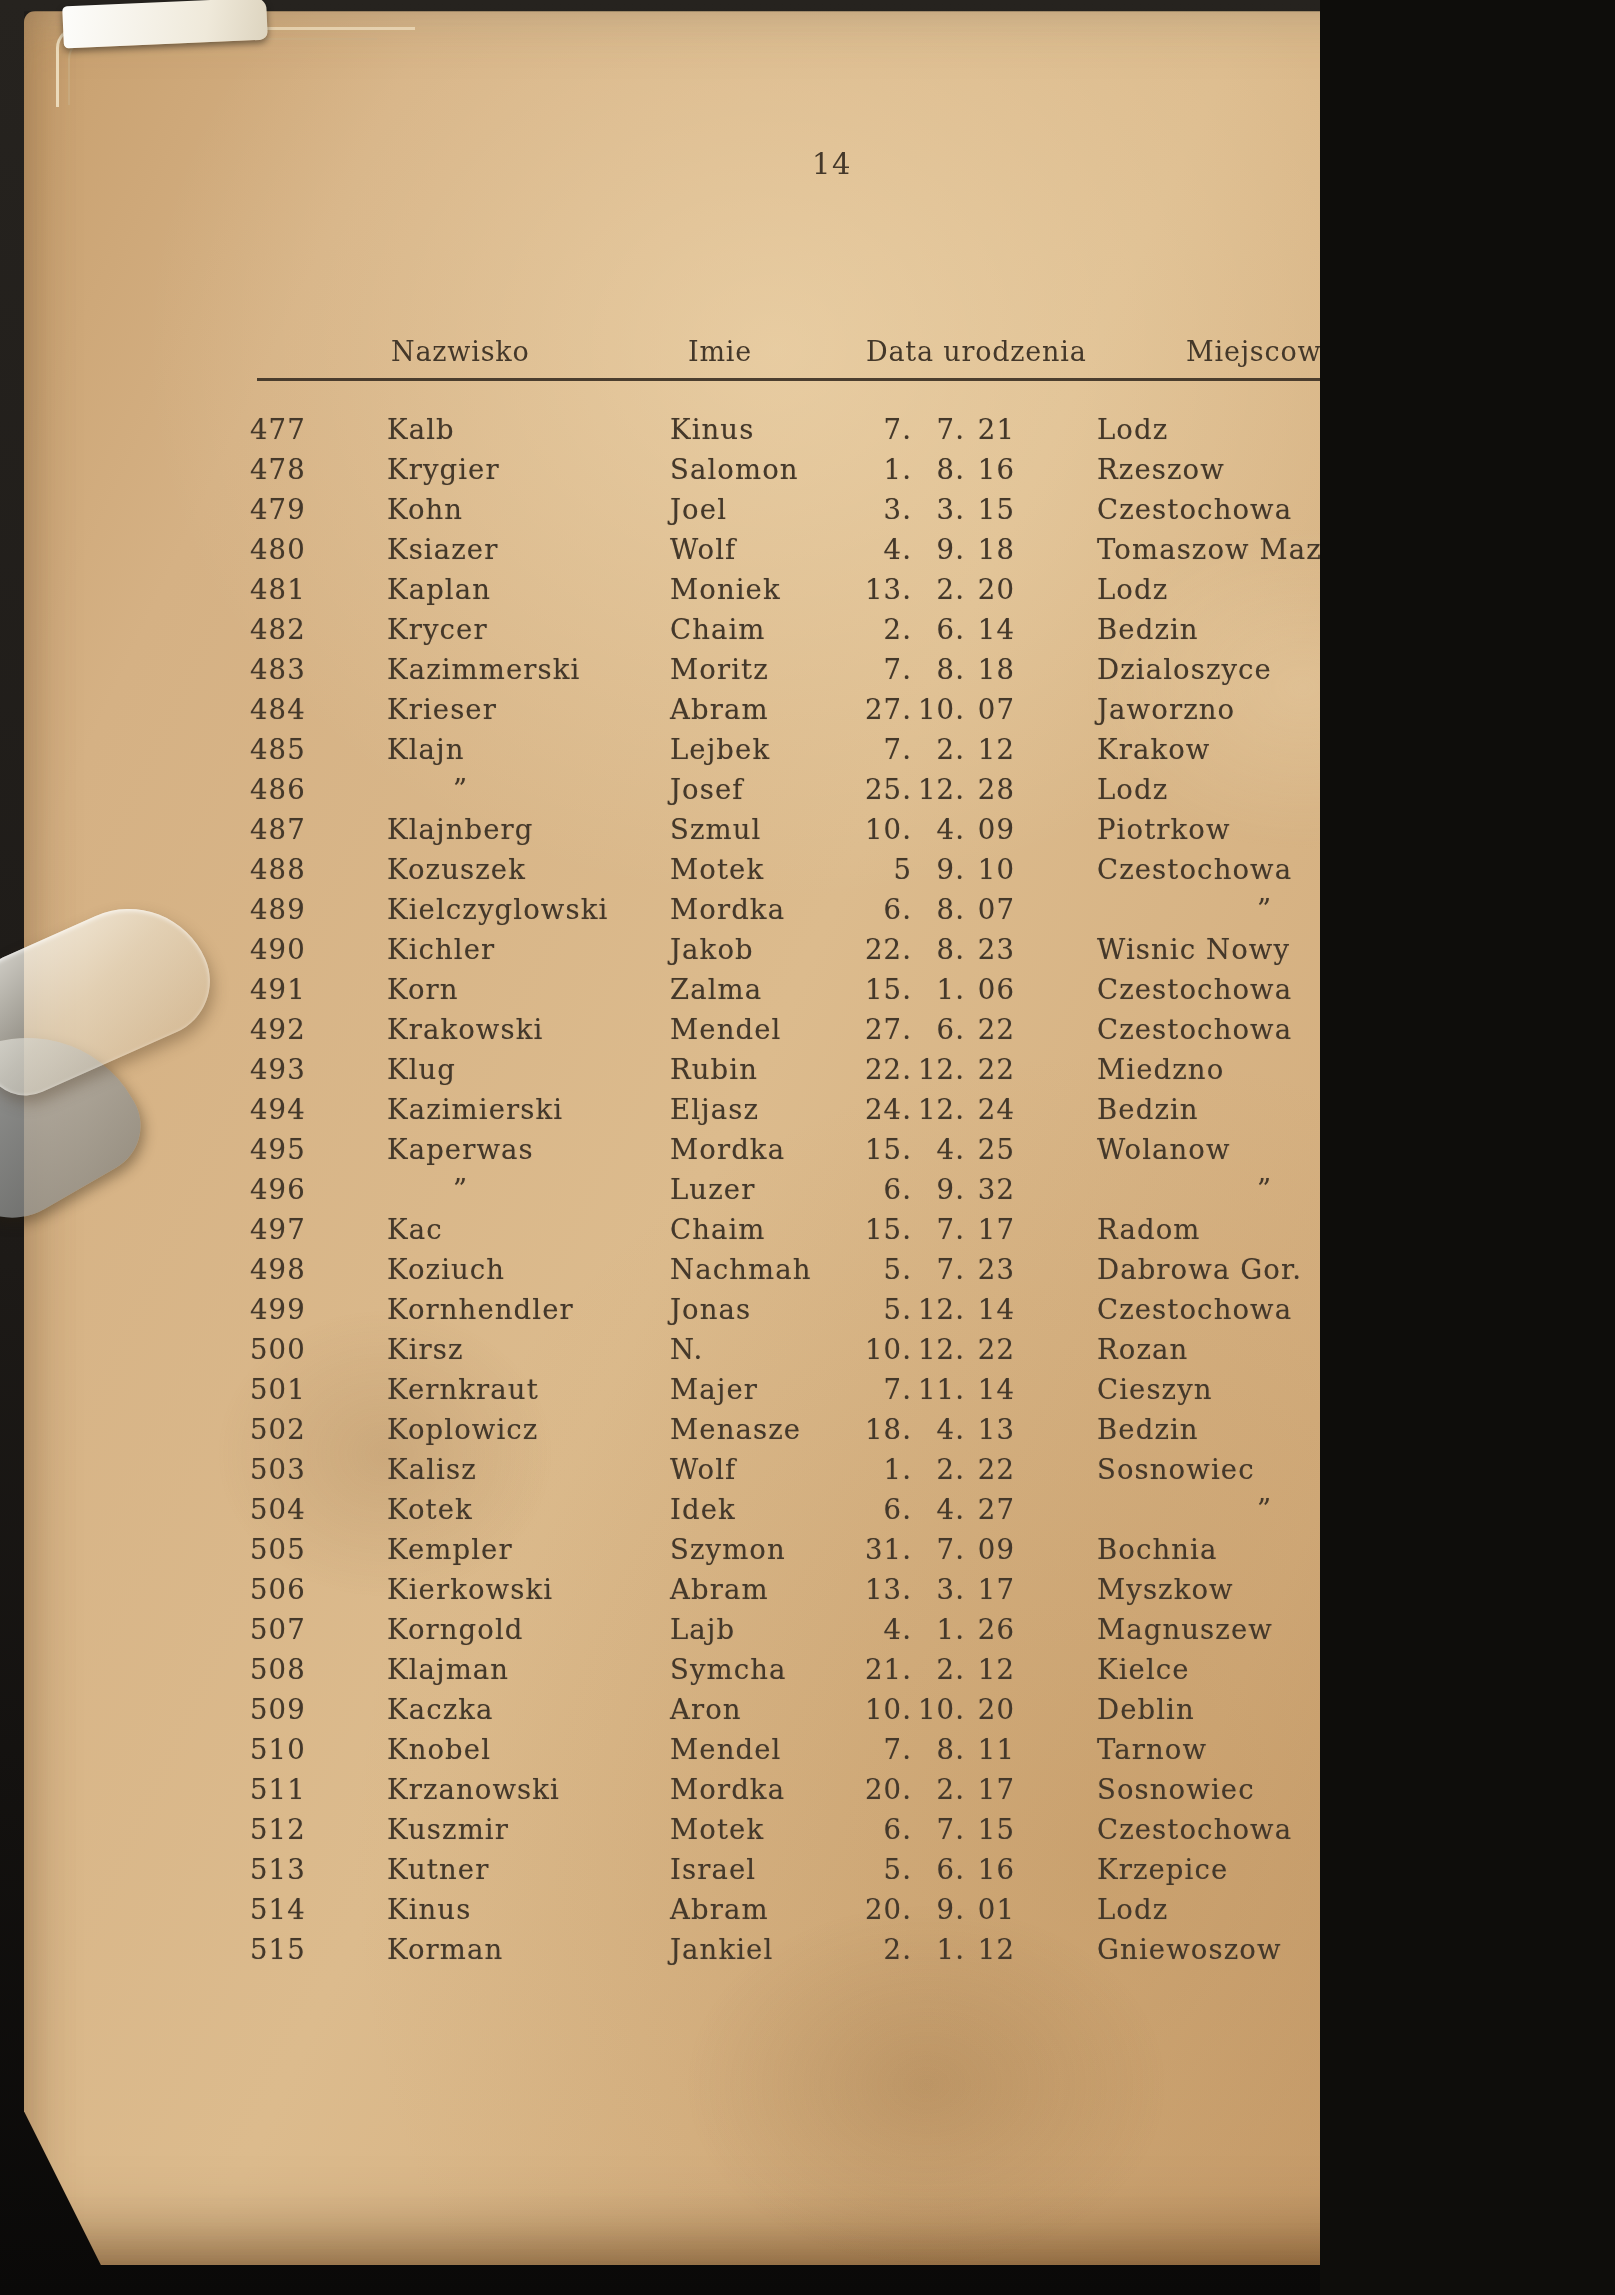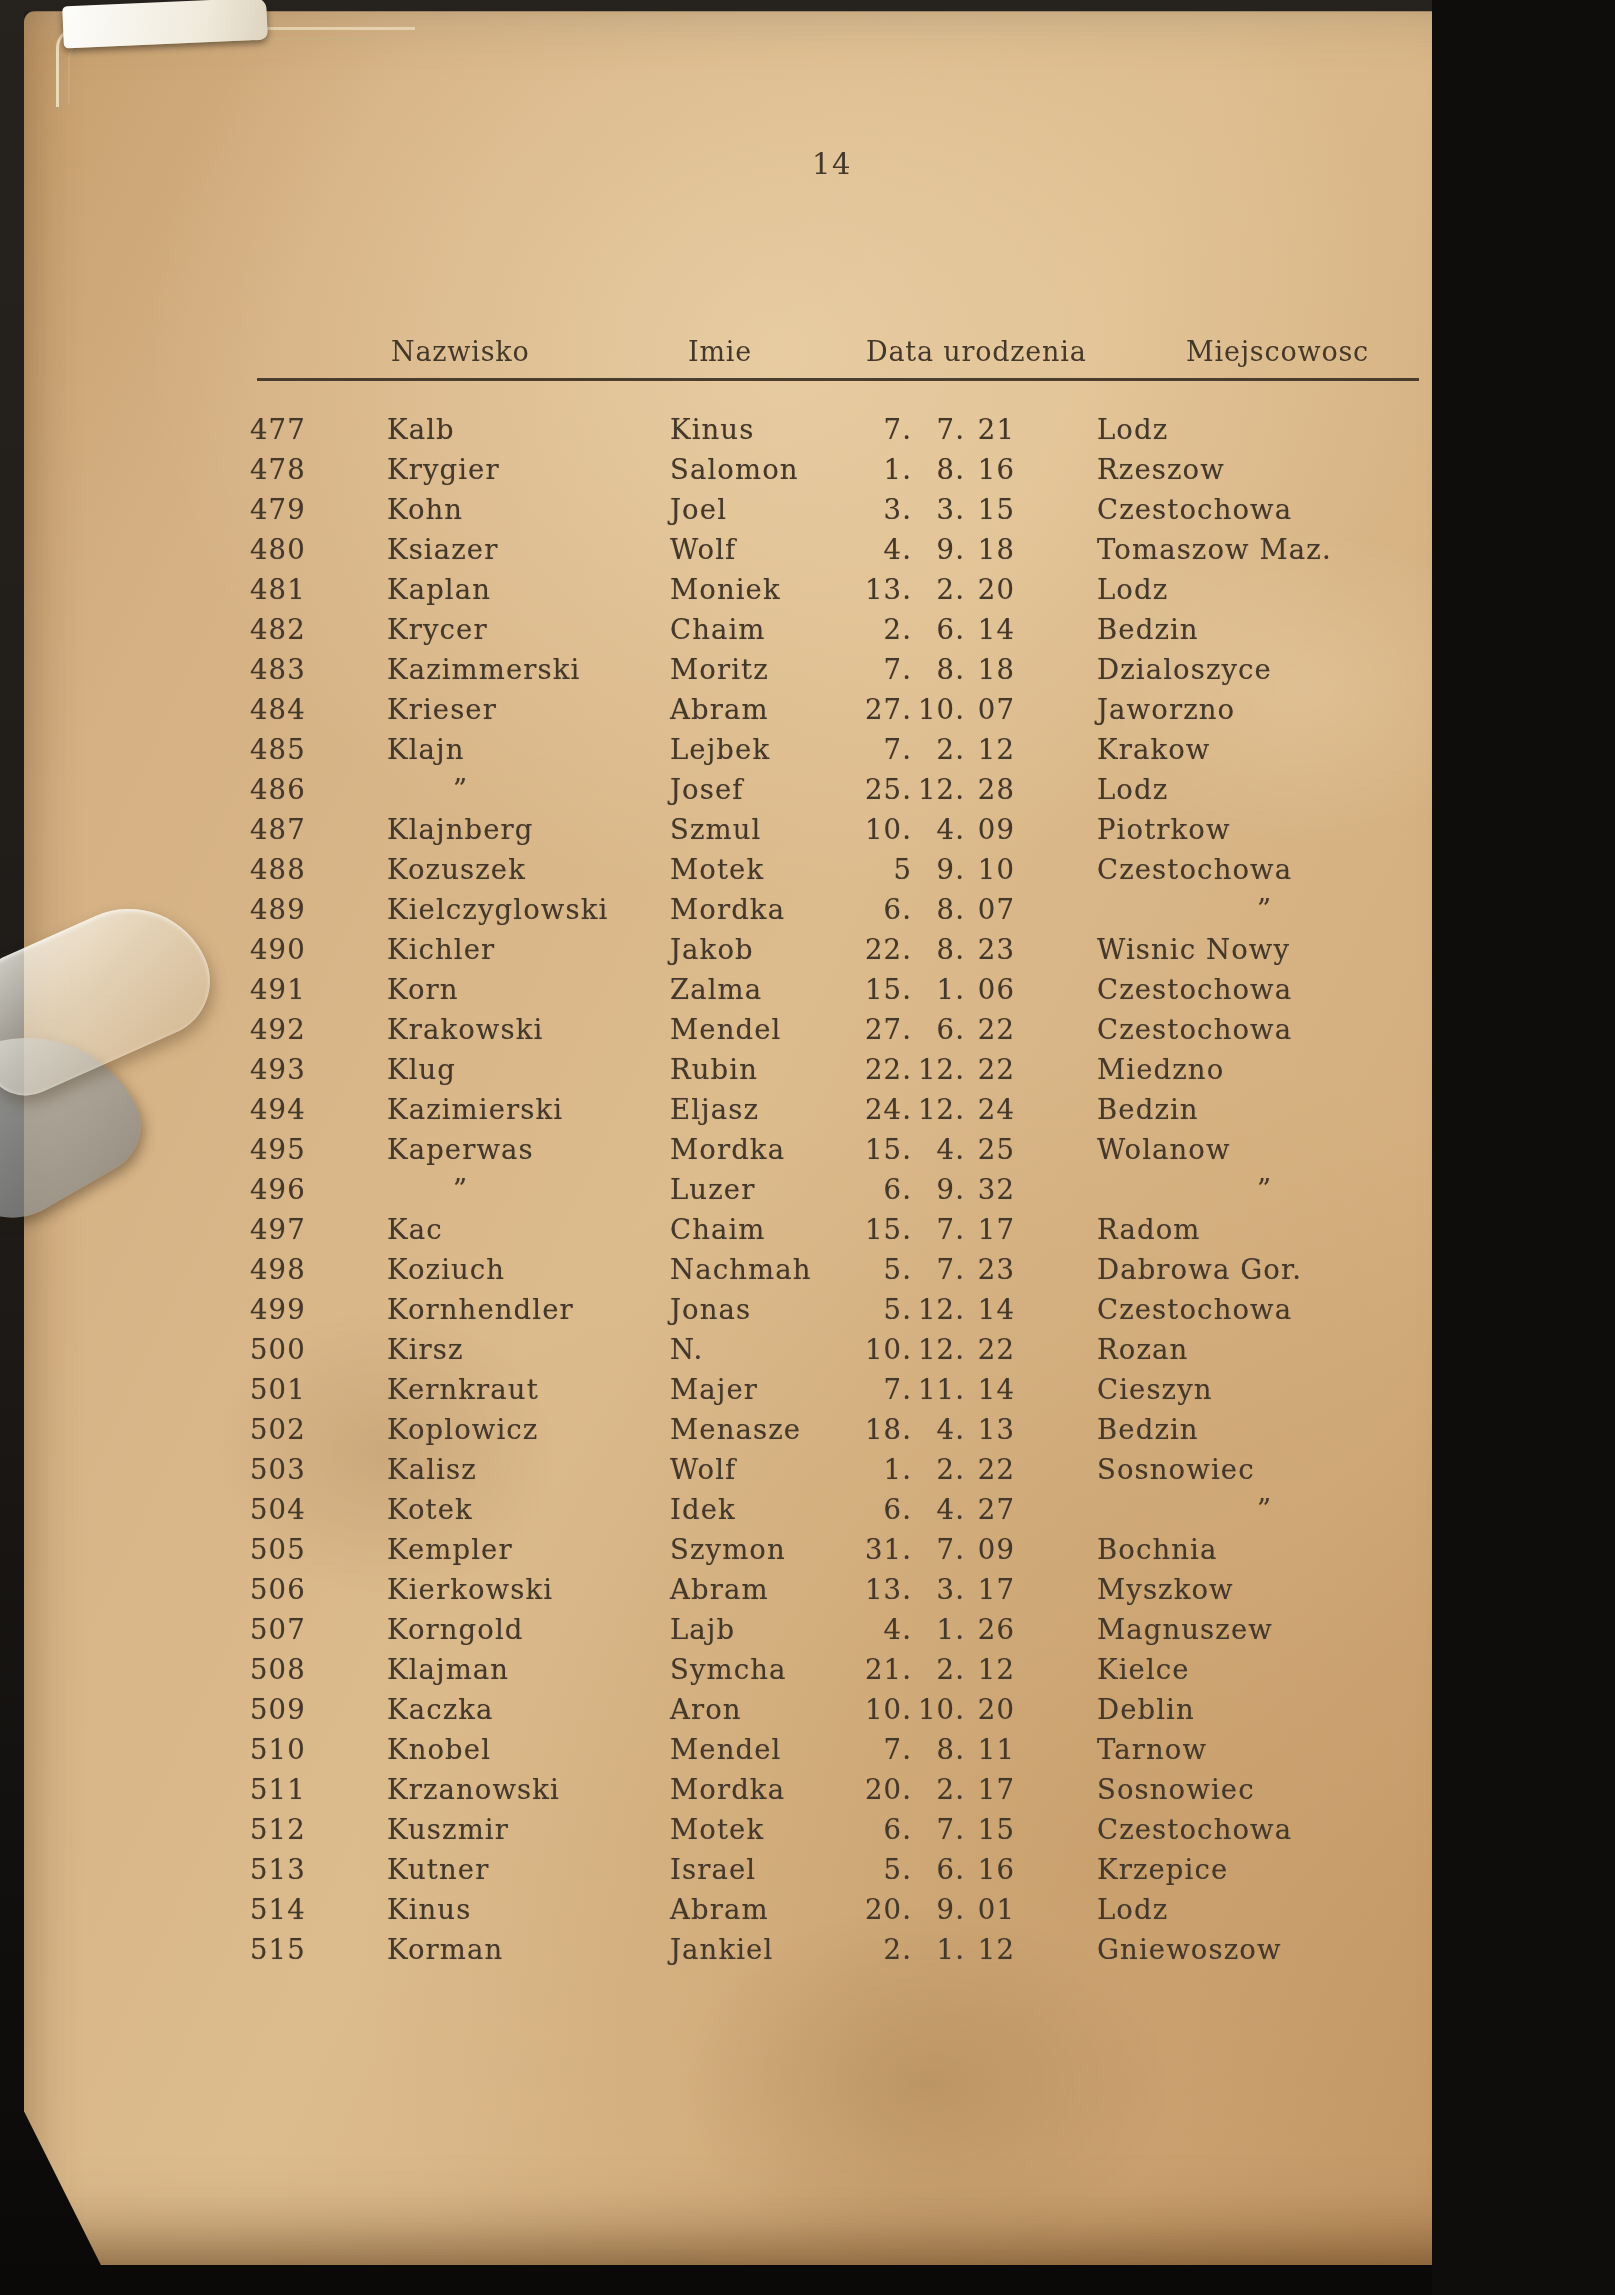--- a/index.html
+++ b/index.html
@@ -1,17 +1,17 @@
 <!DOCTYPE html>
 <html style="font-size:13px"><head>
 <meta charset="utf-8">
 <style>
   html,body{margin:0;padding:0;background:#0e0d0b;}
   .scene{
-    position:relative;width:1432px;height:2295px;overflow:hidden;
+    position:relative;width:1320px;height:2295px;overflow:hidden;
     background:linear-gradient(180deg,#26231f 0%,#1d1a17 55%,#0a0908 100%);
     font-family:"DejaVu Serif","Liberation Serif",serif;
   }
   
   .page{
     position:absolute;left:24px;top:11.3px;width:1504px;height:2254px;
     border-radius:11.3px 16px 13px 8px;
     background:
       radial-gradient(60% 35% at 50% 15%, rgba(255,238,200,0.38), transparent 70%),
       radial-gradient(70% 50% at 72% 82%, rgba(165,115,55,0.22), transparent 72%),

